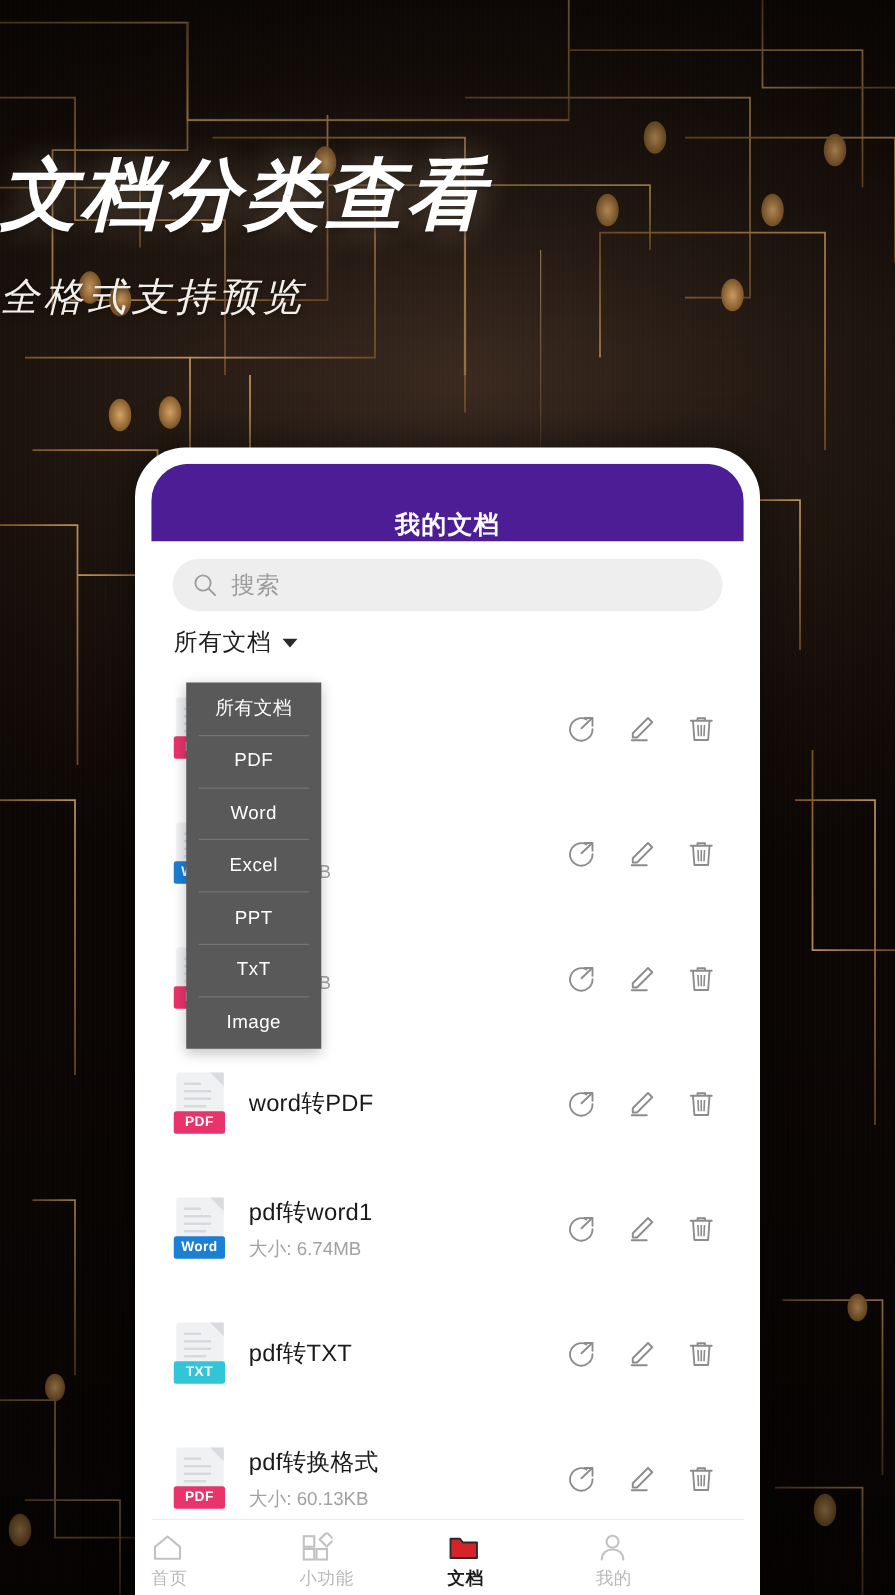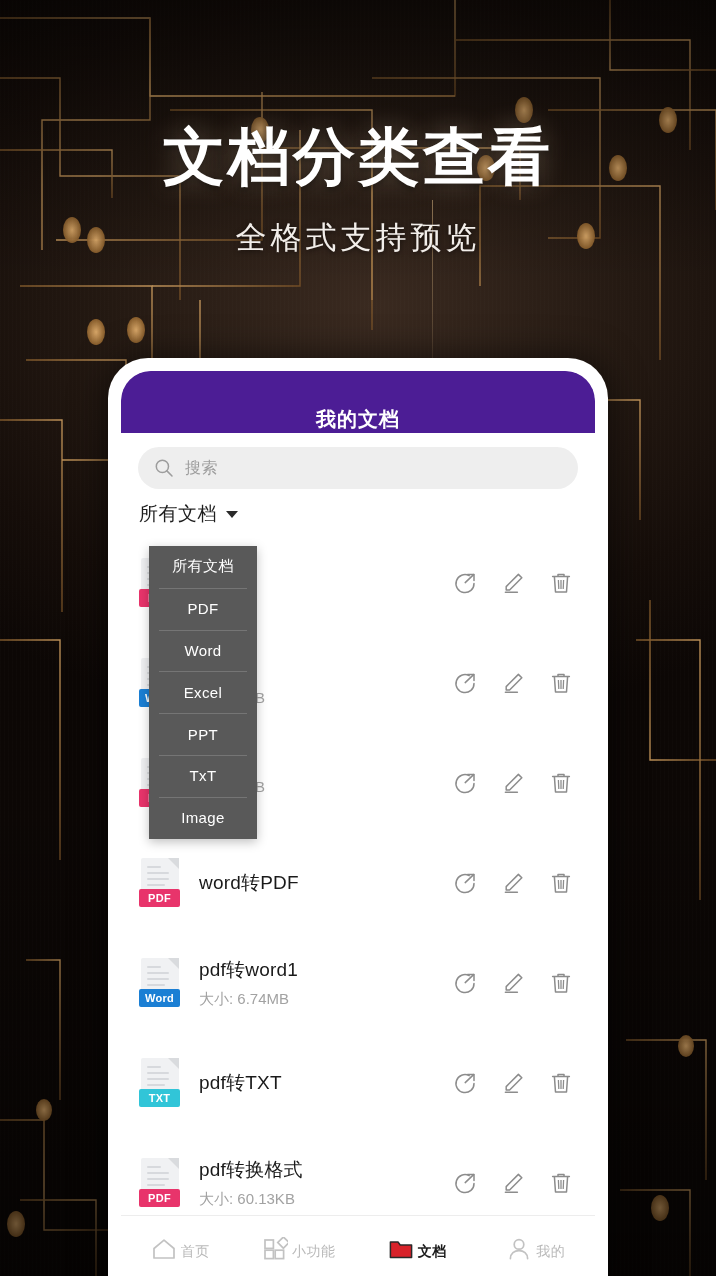--- a/index.html
+++ b/index.html
@@ -28,22 +28,22 @@
     position: absolute; inset: 0;
     background:
       linear-gradient(to bottom, rgba(0,0,0,.45) 0%, rgba(0,0,0,0) 22%, rgba(0,0,0,0) 62%, rgba(0,0,0,.55) 100%),
       repeating-linear-gradient(90deg, rgba(255,255,255,.012) 0px, rgba(255,255,255,.012) 1px, rgba(0,0,0,0) 1px, rgba(0,0,0,0) 4px);
     pointer-events: none;
   }
   
   .hero {
     position: absolute;
     top: 0; left: 0; right: 0;
-    text-align: center;
     z-index: 4;
+    font-style: italic;
   }
   .hero-title {
     margin: 0;
     padding-top: 124px;
     font-size: 62px;
     line-height: 1.08;
     font-weight: bold;
     color: #ffffff;
     letter-spacing: 3px;
     text-shadow: 0 0 26px rgba(255,226,190,.30), 0 2px 6px rgba(0,0,0,.55);
@@ -101,21 +101,21 @@
     background: #eeeeee;
     border-radius: 21px;
     display: flex;
     align-items: center;
     padding: 0 16px;
     box-sizing: border-box;
   }
   .search-icon { flex: 0 0 auto; margin-right: 11px; display: block; }
   .search-placeholder {
     color: #9d9d9d;
-    font-size: 16px;
+    font-size: 19px;
     letter-spacing: .5px;
   }
   
   .filter-row {
     padding: 12px 0 0 18px;
     display: flex;
     align-items: center;
     position: relative;
     z-index: 30;
   }
@@ -251,22 +251,22 @@
     left: 0; right: 0; bottom: 0;
     height: 66px;
     background: #ffffff;
     border-top: 1px solid #ededed;
     display: flex;
     align-items: center;
   }
   .nav-item {
     flex: 1 1 0;
     display: flex;
-    flex-direction: row;
-    align-items: flex-end;
+    flex-direction: column;
+    align-items: flex-start;
     justify-content: center;
     gap: 4px;
   }
   .nav-label {
     font-size: 14px;
     color: #b9b9b9;
     letter-spacing: .5px;
   }
   .nav-item.active .nav-label { color: #1c1c1c; font-weight: bold; }
   

